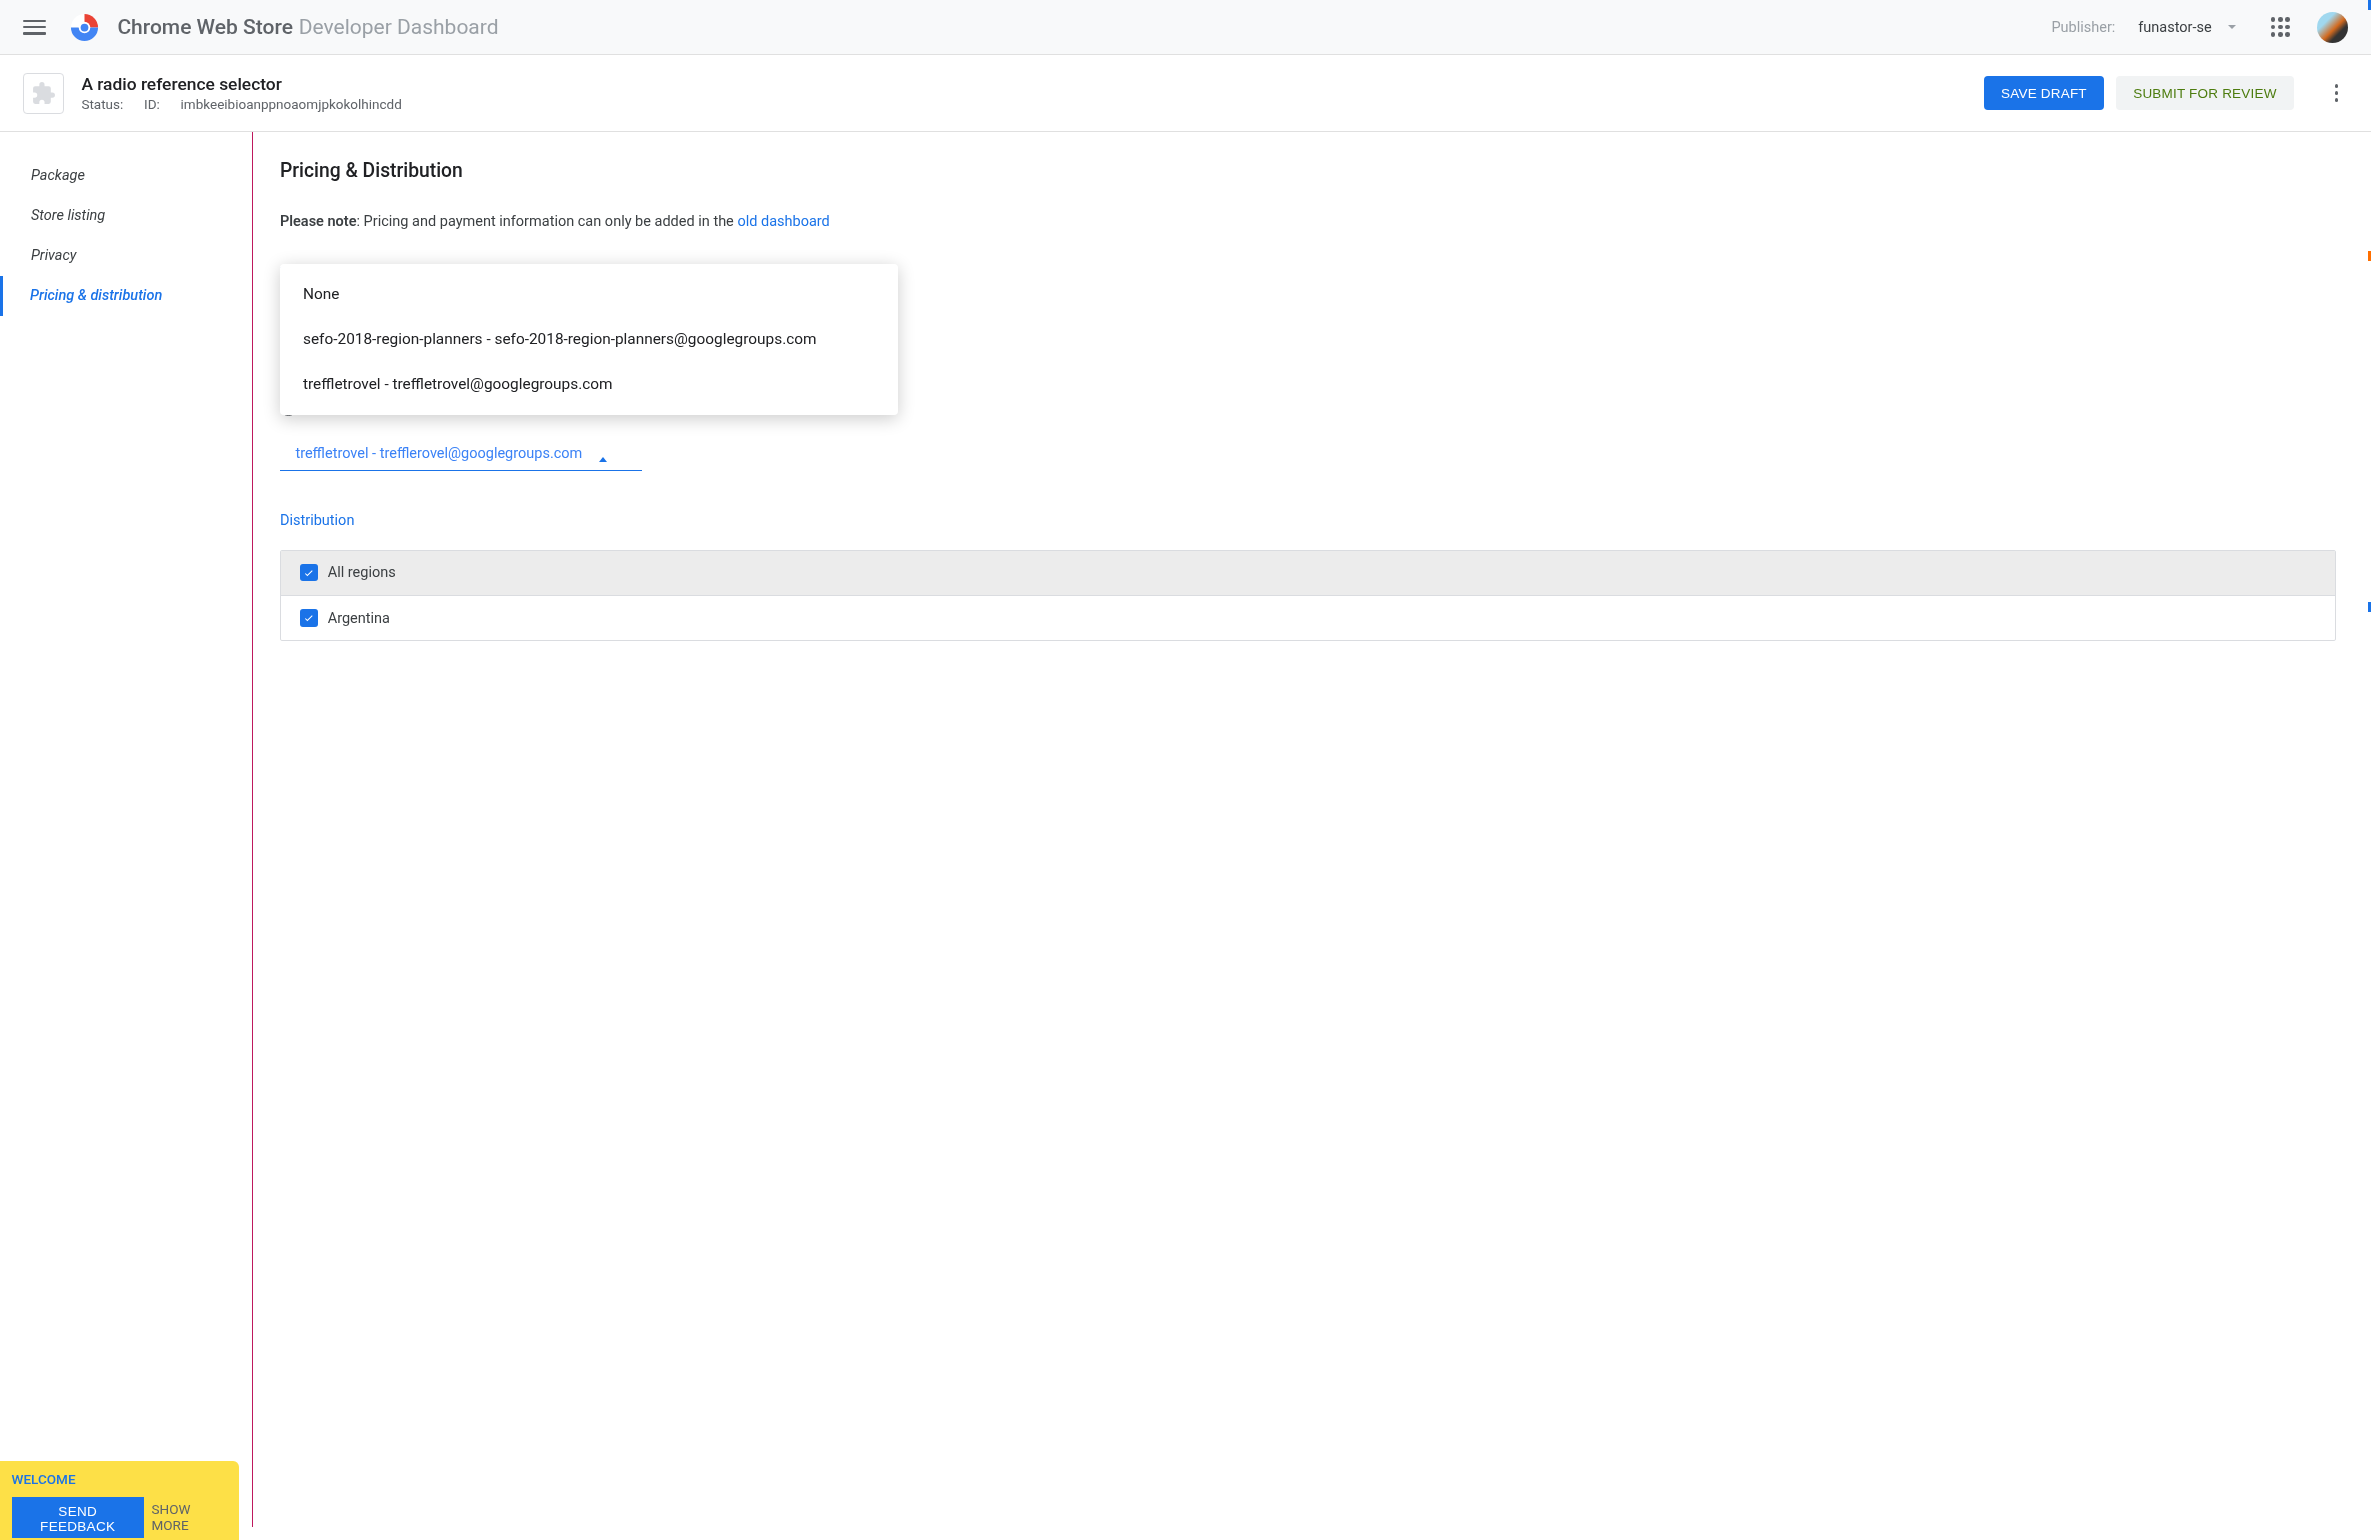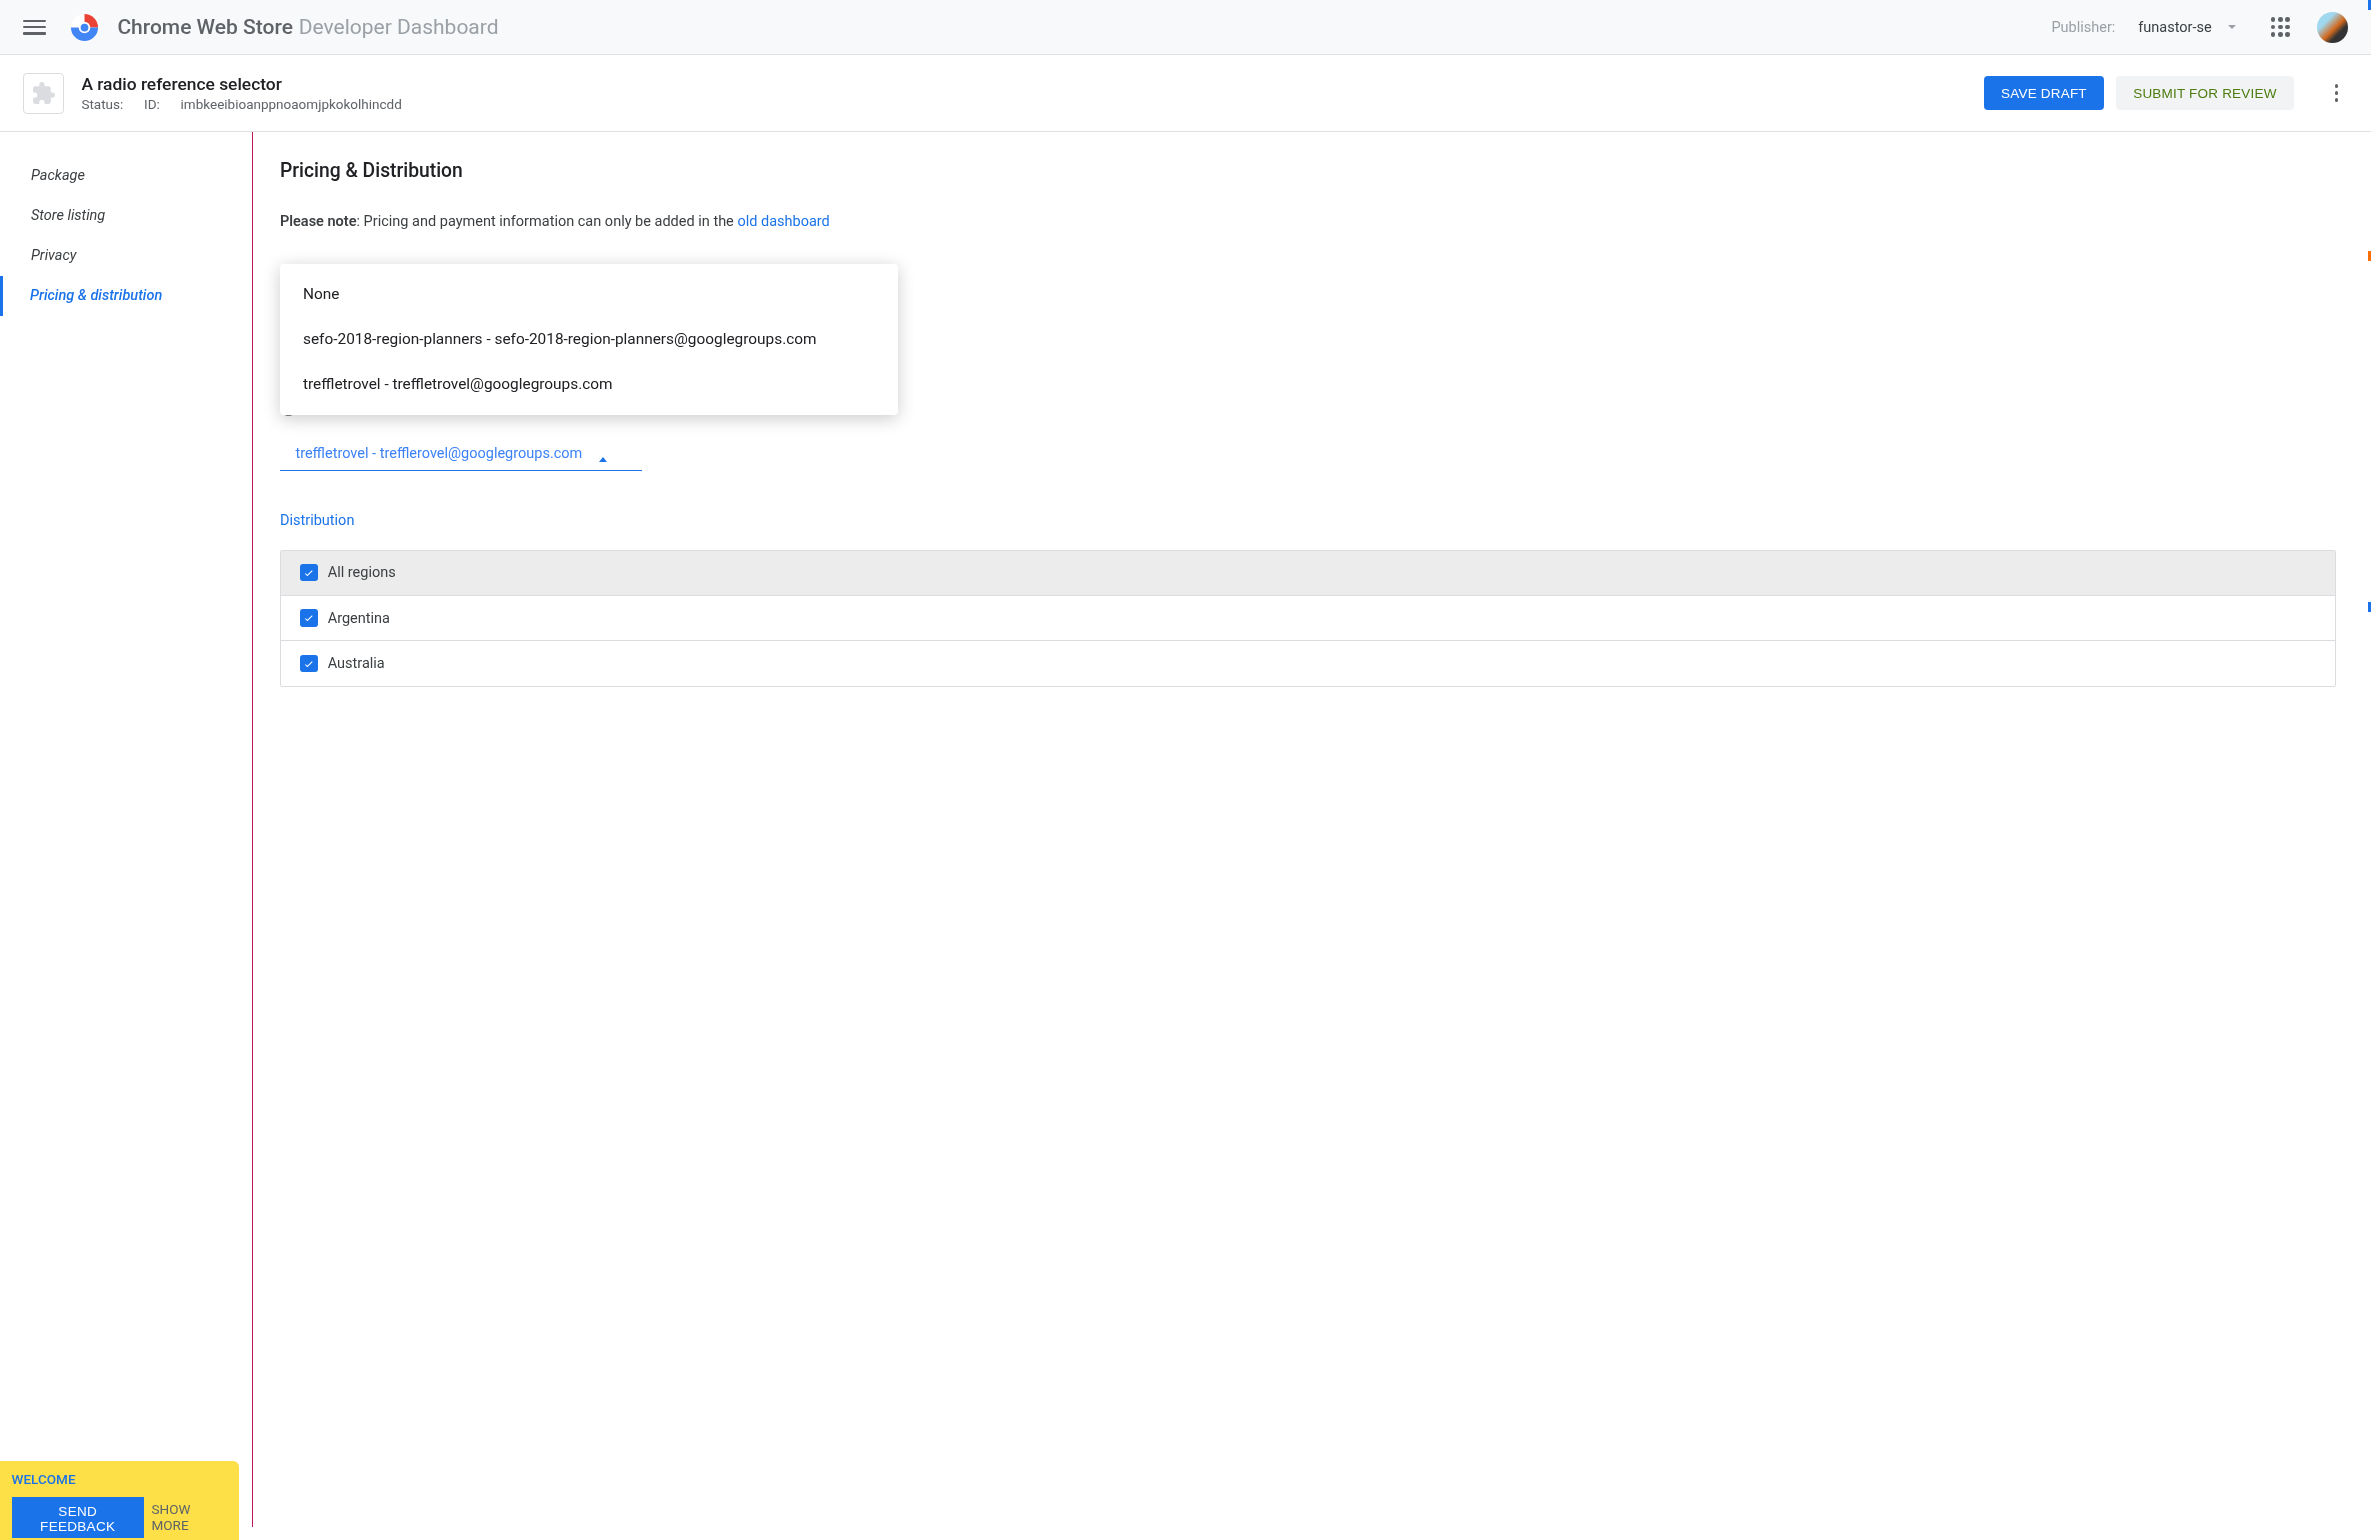--- a/index.html
+++ b/index.html
@@ -191,28 +191,20 @@
           <span class="region-label">All regions</span>
         </div>
         <div class="region-row">
           <span class="checkbox">
               <svg viewBox="0 0 24 24">
                 <path fill="#fff" d="M9 16.2l-3.5-3.5L4 14.2 9 19.2 20 8.2l-1.5-1.5z"></path>
               </svg>
             </span>
           <span class="region-label">Argentina</span>
         </div>
-        <div class="region-row">
-          <span class="checkbox">
-              <svg viewBox="0 0 24 24">
-                <path fill="#fff" d="M9 16.2l-3.5-3.5L4 14.2 9 19.2 20 8.2l-1.5-1.5z"></path>
-              </svg>
-            </span>
-          <span class="region-label">Australia</span>
-        </div>
       </div>
     </div>
   </div>
 </div>
 
 <div class="feedback-widget">
   <div class="feedback-title">WELCOME</div>
   <div class="feedback-actions">
     <button class="feedback-btn">SEND FEEDBACK</button>
     <span class="show-more">SHOW MORE</span>

